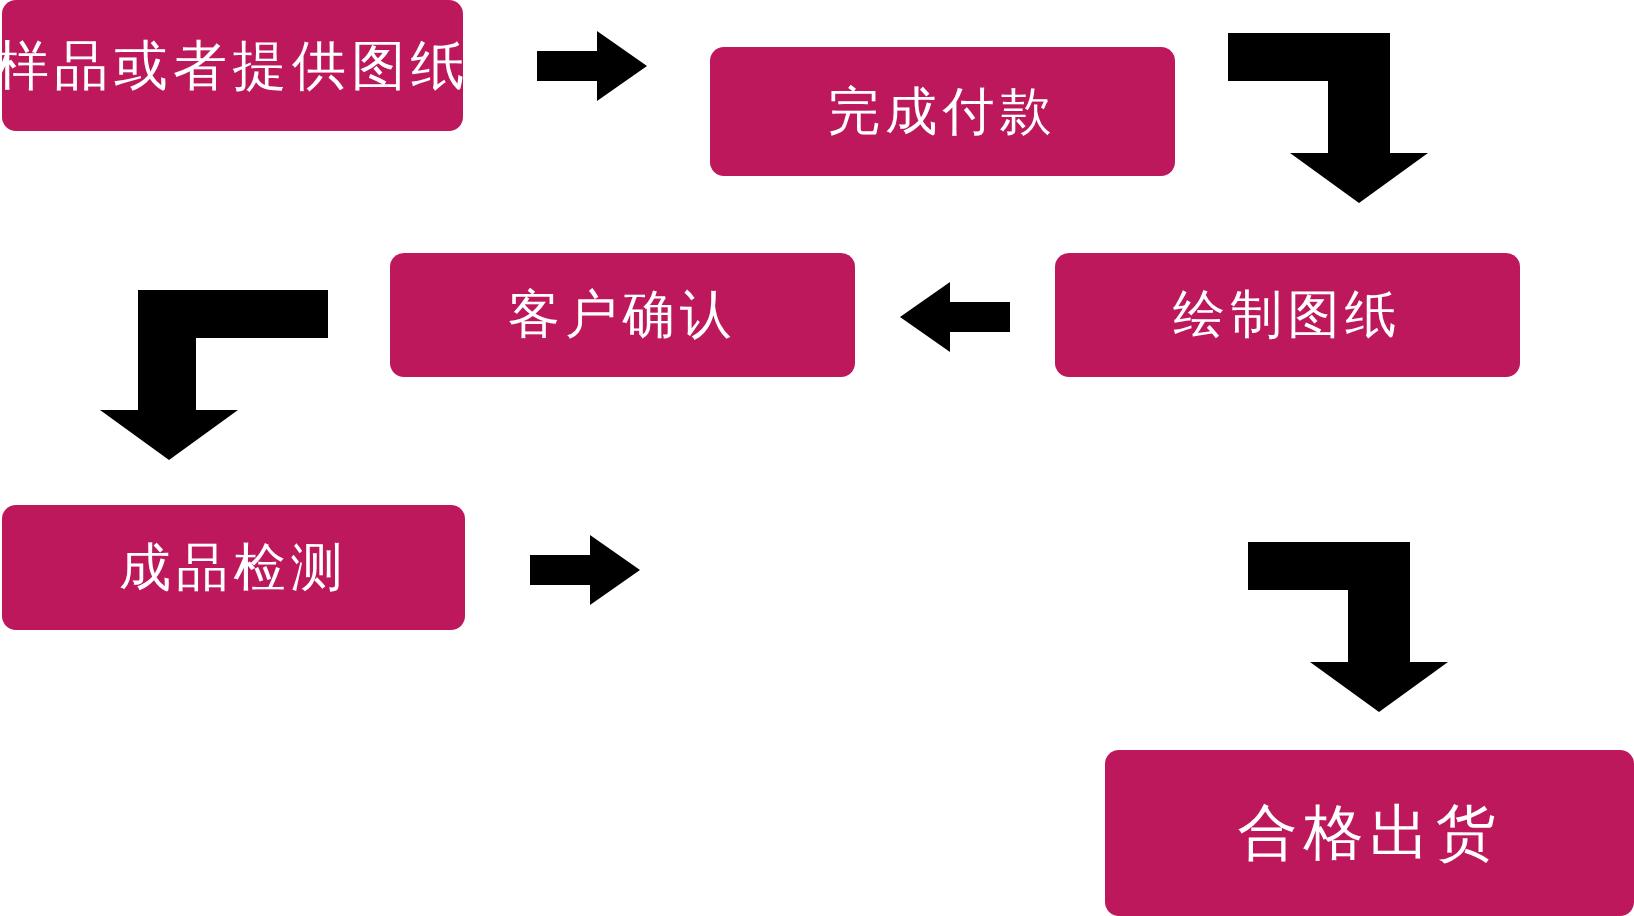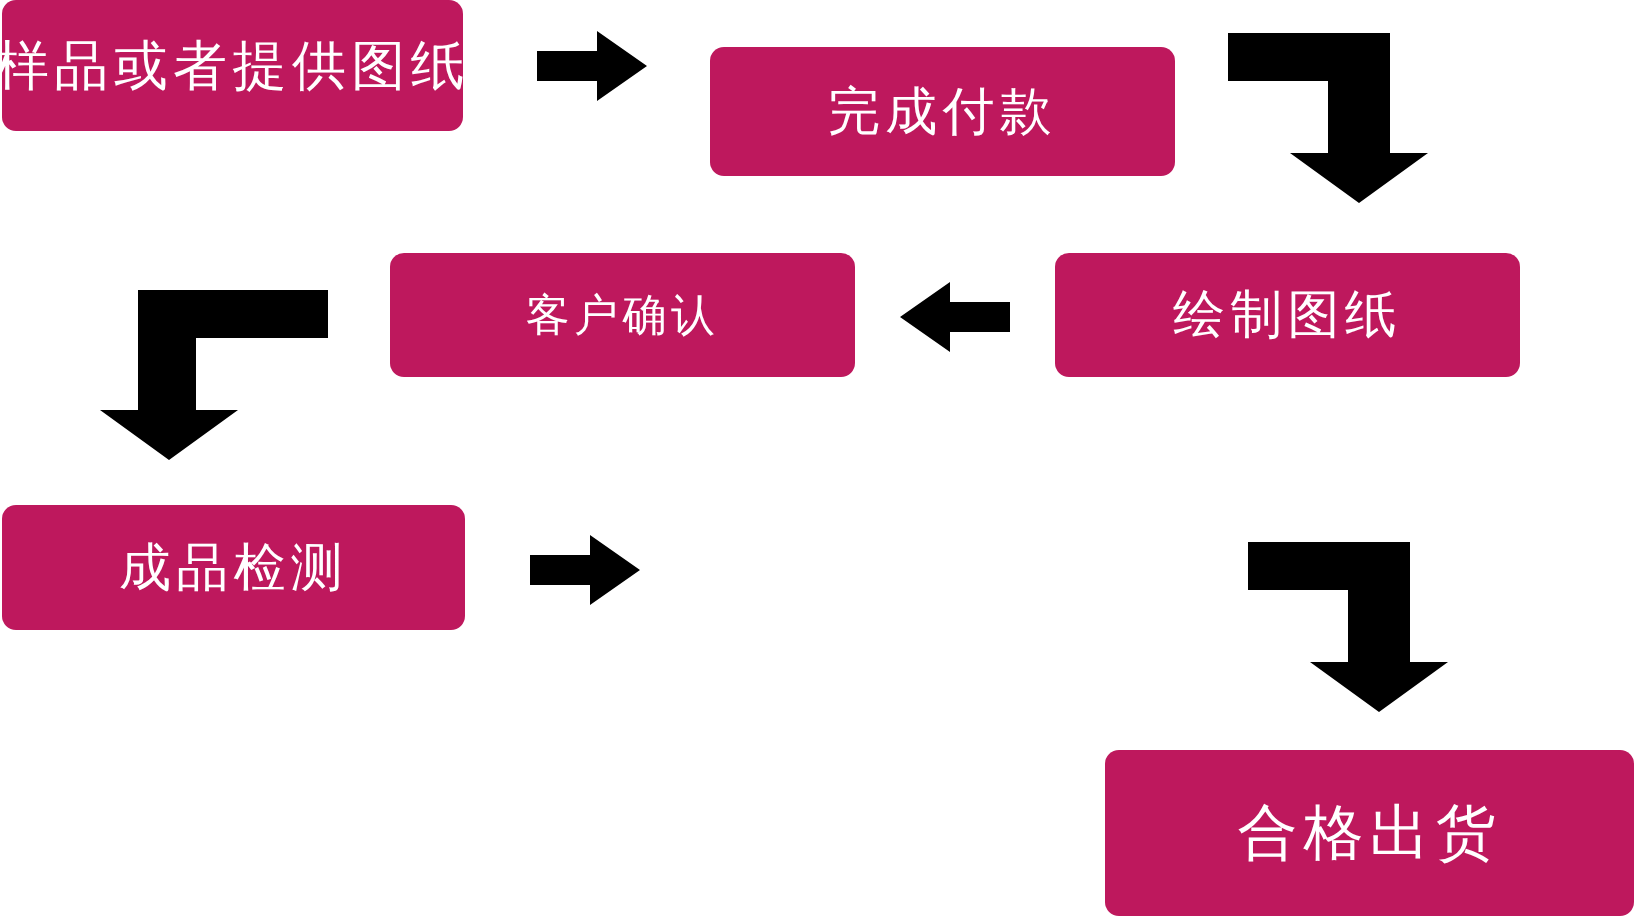--- a/index.html
+++ b/index.html
@@ -65,21 +65,21 @@
       <polygon points="0,0 162,0 162,120 200,120 131,170 62,120 100,120 100,48 0,48" fill="#000000"></polygon>
     </svg>
   </div>
 
   <div class="arrow" style="left:118px; top:290px; width:190px; height:170px;">
     <svg width="190" height="170" viewBox="0 0 190 170">
       <polygon points="190,0 190,48 58,48 58,120 100,120 31,170 -38,120 0,120 0,0" fill="#000000" transform="translate(20,0)"></polygon>
     </svg>
   </div>
 
-  <div class="node" style="left:390px; top:253px; width:465px; height:124px; font-size:44px;">
+  <div class="node" style="left:390px; top:253px; width:465px; height:124px; font-size:52px;">
     <span class="node-label">客户确认</span>
   </div>
 
   <div class="arrow" style="left:900px; top:282px; width:110px; height:70px;">
     <svg width="110" height="70" viewBox="0 0 110 70">
       <polygon points="110,20 50,20 50,0 0,35 50,70 50,50 110,50" fill="#000000"></polygon>
     </svg>
   </div>
 
   <div class="node" style="left:1055px; top:253px; width:465px; height:124px; font-size:52px;">

